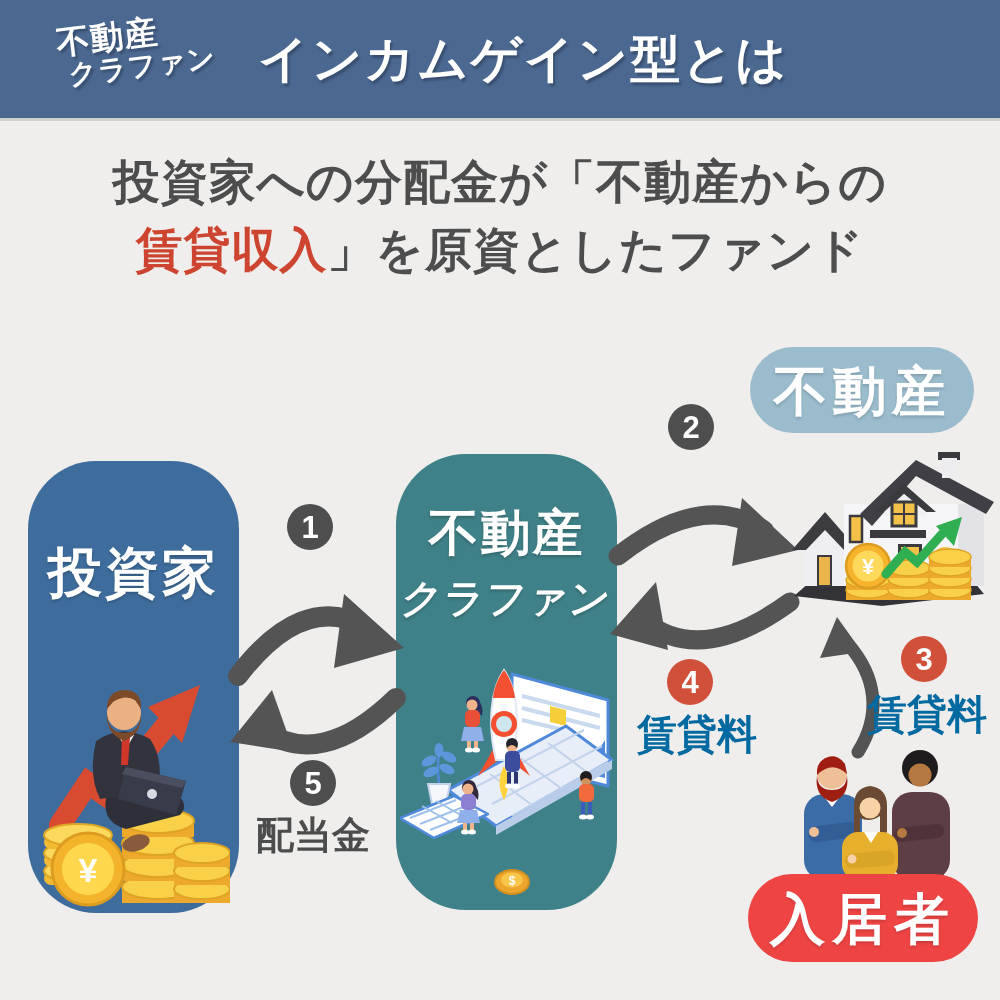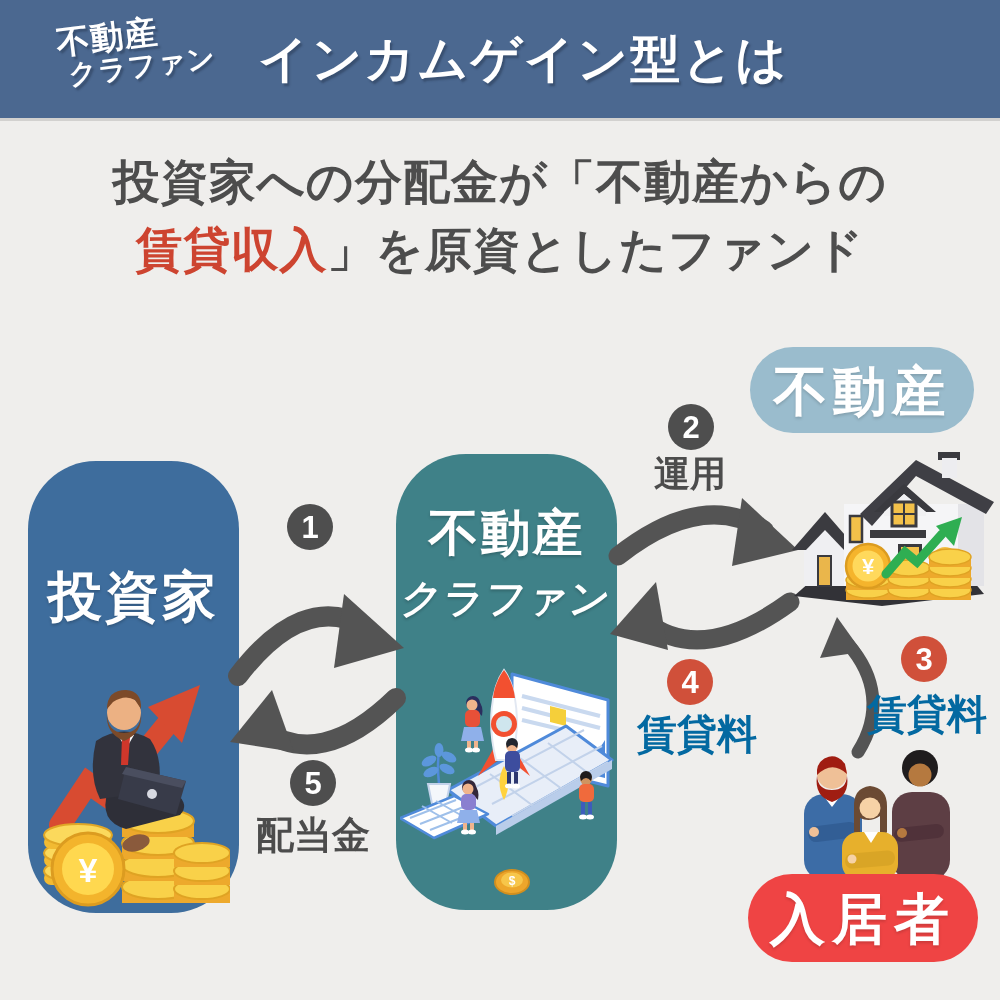--- a/index.html
+++ b/index.html
@@ -16,21 +16,21 @@
   .main-title{position:absolute;left:258px;top:26px;font-size:50px;font-weight:900;color:#fff;letter-spacing:2px;white-space:nowrap;text-shadow:2px 3px 2px rgba(35,50,75,.45);}
   
   .headline{position:absolute;left:0;top:148px;width:1000px;text-align:center;color:#4d4d4d;font-weight:900;z-index:5;}
   .hl{font-size:47px;letter-spacing:1px;line-height:68px;white-space:nowrap;text-align:center;}
   .hl .red{color:#cd4430;}
   
   .bigbox{position:absolute;z-index:1;}
   .box-investor{left:28px;top:461px;width:211px;height:452px;border-radius:68px;background:#3e6d9d;}
   .box-fund{left:396px;top:454px;width:221px;height:456px;border-radius:70px;background:#3f8188;}
   .box-label{color:#fff;font-weight:900;text-align:center;text-shadow:0 2px 3px rgba(0,0,0,.2);}
-  .box-investor .box-label{margin-top:100px;font-size:54px;letter-spacing:3px;}
+  .box-investor .box-label{margin-top:76px;font-size:54px;letter-spacing:3px;}
   .box-fund .fl1{margin-top:46px;font-size:50px;letter-spacing:2px;}
   .box-fund .fl2{margin-top:4px;font-size:40px;letter-spacing:1px;transform:skewX(-8deg);}
   .pill{position:absolute;border-radius:44px;color:#fff;font-weight:900;text-align:center;z-index:4;text-shadow:0 2px 3px rgba(0,0,0,.15);}
   .pill-estate{left:750px;top:347px;width:224px;height:86px;background:#9abccd;font-size:54px;line-height:88px;letter-spacing:5px;}
   .pill-tenant{left:748px;top:874px;width:230px;height:88px;background:#ef4444;font-size:55px;line-height:90px;letter-spacing:7px;}
   
   .step-circle{position:absolute;width:46px;height:46px;border-radius:50%;color:#fff;font-weight:900;font-size:31px;line-height:47px;text-align:center;z-index:5;}
   .c-grey{background:#4e4e4e;}
   .c-red{background:#d0503a;}
   .step-label{position:absolute;font-weight:900;text-align:center;z-index:5;line-height:1.1;white-space:nowrap;}
@@ -337,21 +337,20 @@
       <polygon points="66,88 80,88 73,99" fill="#ffffff"></polygon>
       <rect x="47" y="108" width="50" height="15" rx="7" fill="#d9a526" transform="rotate(-5 72 115)"></rect>
       <circle cx="54" cy="115" r="4.5" fill="#f6d2a6"></circle>
     </g>
   </svg>
 
   <div class="pill pill-tenant">入居者</div>
 
   <div class="step-circle c-grey" id="s1c">1</div>
   <div class="step-circle c-grey" id="s2c">2</div>
-  <div class="step-label t-grey" id="s2t">運用</div>
   <div class="step-circle c-red" id="s3c">3</div>
   <div class="step-label t-red" id="s3t">賃貸料</div>
   <div class="step-circle c-red" id="s4c">4</div>
   <div class="step-label t-red" id="s4t">賃貸料</div>
   <div class="step-circle c-grey" id="s5c">5</div>
   <div class="step-label t-grey" id="s5t">配当金</div>
 
 </div>
 
 </body></html>

